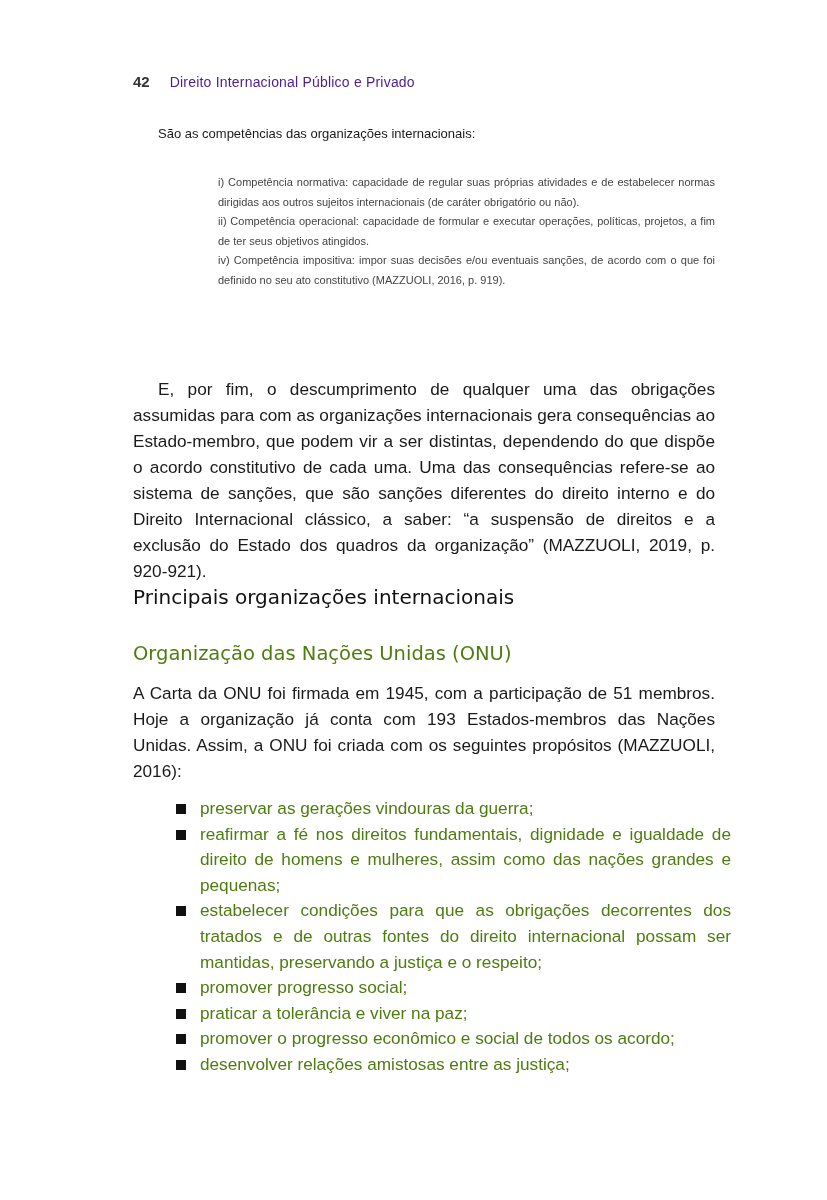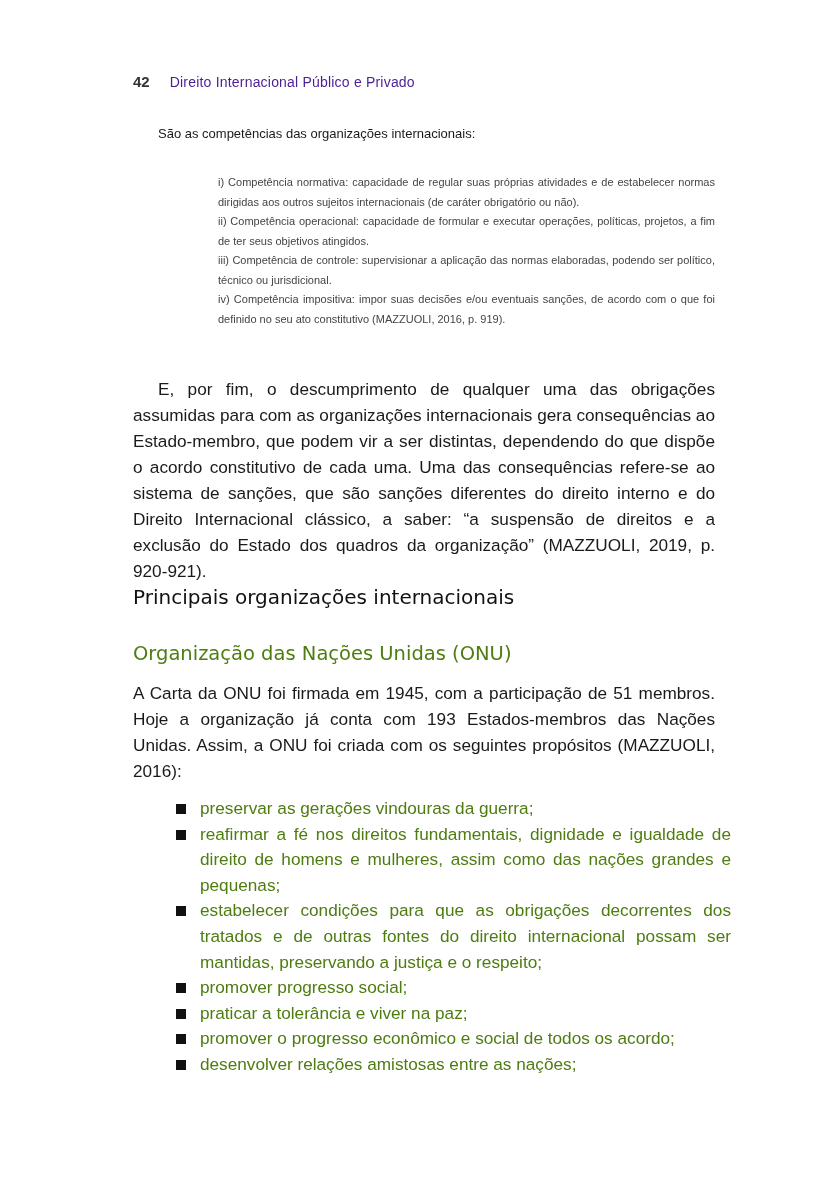--- a/index.html
+++ b/index.html
@@ -26,34 +26,33 @@
 <div class="running-head">
   <span class="page-number">42</span>
   <span class="running-title">Direito Internacional Público e Privado</span>
 </div>
 
 <div class="intro">São as competências das organizações internacionais:</div>
 
 <div class="quote">
   <p>i) Competência normativa: capacidade de regular suas próprias atividades e de estabelecer normas dirigidas aos outros sujeitos internacionais (de caráter obrigatório ou não).</p>
   <p>ii) Competência operacional: capacidade de formular e executar operações, políticas, projetos, a fim de ter seus objetivos atingidos.</p>
-  <p>iii) Competência de controle: supervisionar a aplicação das normas elaboradas, podendo ser político, técnico ou jurisdicional.</p>
   <p>iv) Competência impositiva: impor suas decisões e/ou eventuais sanções, de acordo com o que foi definido no seu ato constitutivo (MAZZUOLI, 2016, p. 919).</p>
 </div>
 
 <p class="para para1" style="margin:0;">E, por fim, o descumprimento de qualquer uma das obrigações assumidas para com as organizações internacionais gera consequências ao Estado-membro, que podem vir a ser distintas, dependendo do que dispõe o acordo constitutivo de cada uma. Uma das consequências refere-se ao sistema de sanções, que são sanções diferentes do direito interno e do Direito Internacional clássico, a saber: “a suspensão de direitos e a exclusão do Estado dos quadros da organização” (MAZZUOLI, 2019, p. 920-921).</p>
 
 <h2 class="h2" style="margin:0;font-weight:normal;">Principais organizações internacionais</h2>
 
 <h3 class="h3" style="margin:0;font-weight:normal;">Organização das Nações Unidas (ONU)</h3>
 
 <p class="para para2" style="margin:0;">A Carta da ONU foi firmada em 1945, com a participação de 51 membros. Hoje a organização já conta com 193 Estados-membros das Nações Unidas. Assim, a ONU foi criada com os seguintes propósitos (MAZZUOLI, 2016):</p>
 
 <ul class="bullets">
   <li><span class="bullet-mark"></span><span>preservar as gerações vindouras da guerra;</span></li>
   <li><span class="bullet-mark"></span><span>reafirmar a fé nos direitos fundamentais, dignidade e igualdade de direito de homens e mulheres, assim como das nações grandes e pequenas;</span></li>
   <li><span class="bullet-mark"></span><span>estabelecer condições para que as obrigações decorrentes dos tratados e de outras fontes do direito internacional possam ser mantidas, preservando a justiça e o respeito;</span></li>
   <li><span class="bullet-mark"></span><span>promover progresso social;</span></li>
   <li><span class="bullet-mark"></span><span>praticar a tolerância e viver na paz;</span></li>
   <li><span class="bullet-mark"></span><span>promover o progresso econômico e social de todos os acordo;</span></li>
   <li><span class="bullet-mark"></span></li>
-  <li><span class="bullet-mark"></span><span>desenvolver relações amistosas entre as nações;</span></li>
+  <li><span class="bullet-mark"></span><span>desenvolver relações amistosas entre as justiça;</span></li>
 </ul>
 
 </body></html>

